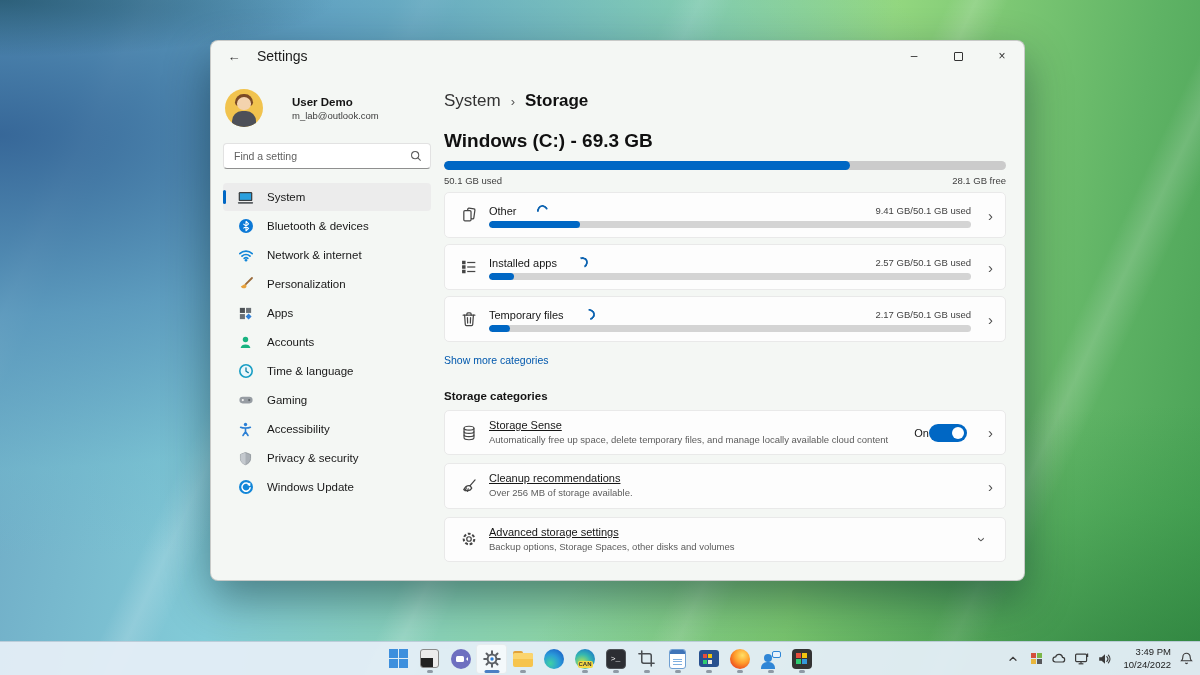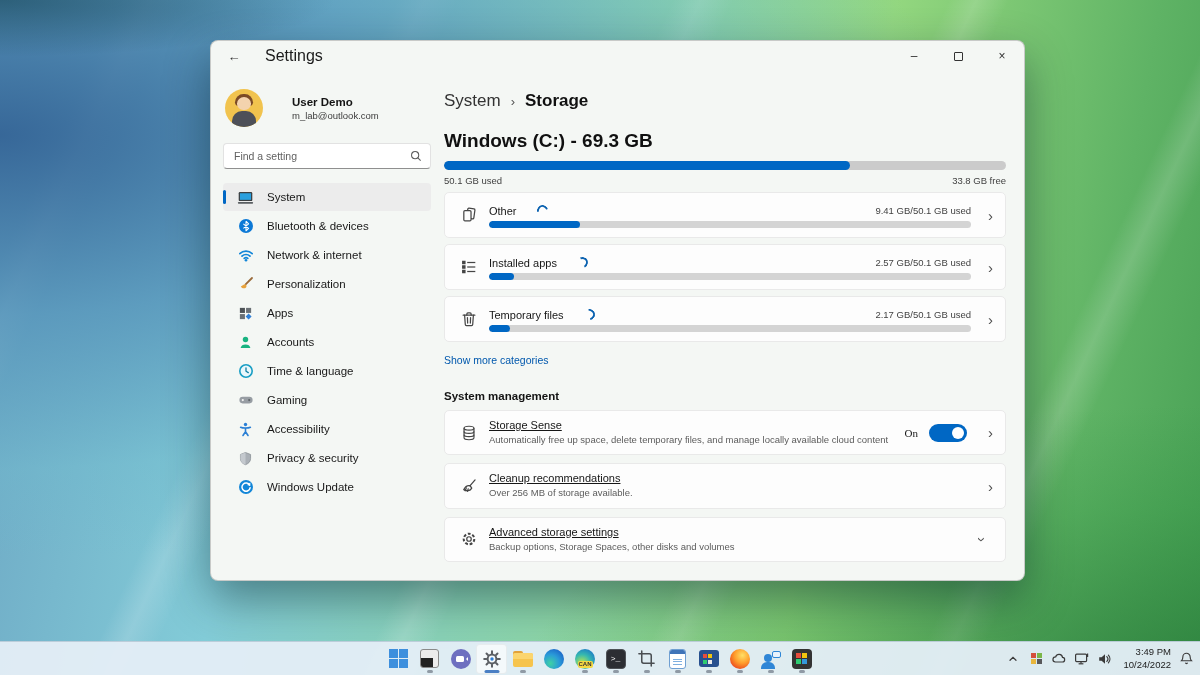--- a/index.html
+++ b/index.html
@@ -17,21 +17,21 @@
   }
 
   
   .win {
     position:absolute; left:210px; top:40px; width:815px; height:541px;
     background:#f4f7f4; border-radius:8px; border:1px solid rgba(0,0,0,.18);
     box-shadow:0 18px 45px rgba(0,30,40,.45); overflow:hidden;
   }
   .titlebar { position:absolute; top:0; left:0; right:0; height:30px; display:flex; align-items:center; }
   .back-btn { width:30px; height:22px; margin-left:8px; display:flex; align-items:center; justify-content:center; font-size:13px; color:#333; border-radius:4px; cursor:pointer; }
-  .tb-title { font-size:16px; color:#1b1b1b; margin-left:16px; }
+  .tb-title { font-size:14px; color:#1b1b1b; margin-left:8px; }
   .win-controls { margin-left:auto; display:flex; height:100%; }
   .wc { width:44px; height:100%; display:flex; align-items:center; justify-content:center; font-size:12px; color:#333; cursor:pointer; }
   .wc .maxbox { width:9px; height:9px; border:1px solid #333; border-radius:1px; }
 
   .win-body { position:absolute; top:30px; left:0; right:0; bottom:0; display:flex; }
 
   
   .sidebar { width:233px; padding:10px 13px 0 12px; flex:0 0 233px; }
   .user-row { display:flex; align-items:center; gap:29px; margin:8px 0 0 2px; }
   .avatar { width:38px; height:38px; border-radius:50%; background:#f1c34e; position:relative; overflow:hidden; flex:0 0 38px; }
@@ -78,21 +78,21 @@
   .chev.down { transform:rotate(90deg); text-align:center; }
 
   .show-more { display:inline-block; margin-top:12px; font-size:10.5px; color:#0058ad; cursor:pointer; }
 
   .section-h { margin-top:22px; font-size:11.5px; font-weight:bold; color:#141414; }
 
   .mg-card { margin-top:8px; background:#fdfdfd; border:1px solid #e9e9e9; border-radius:5px; display:flex; align-items:center; padding:0 12px 0 14px; }
   .mg-body { flex:1; padding:8px 10px 8px 0; }
   .mg-title { font-size:11px; color:#161616;text-decoration:underline; }
   .mg-desc { font-size:9.5px; color:#5c5c5c; margin-top:3px; line-height:1.3; max-width:450px; }
-  .mg-right { display:flex; align-items:center; gap:11px; margin-right:4px;font-family:Liberation Serif, serif; }
+  .mg-right { display:flex; align-items:center; margin-right:4px; }
   .toggle-label { font-size:11px; color:#161616; }
   .toggle { width:38px; height:18px; border-radius:9px; background:#0067c4; position:relative; cursor:pointer; }
   .toggle .knob { position:absolute; right:3px; top:3px; width:12px; height:12px; border-radius:50%; background:#fff; }
 
   
   .taskbar { position:absolute; left:0; right:0; bottom:0; height:34px; background:rgba(227,237,246,.96); border-top:1px solid rgba(120,150,170,.35); }
   .tb-center { position:absolute; left:50%; transform:translateX(-50%); top:0; height:100%; display:flex; align-items:center; }
   .tb-slot { width:31px; height:30px; border-radius:4px; display:flex; align-items:center; justify-content:center; position:relative; cursor:pointer; }
   .tb-slot.active { background:rgba(255,255,255,.65); box-shadow:inset 0 0 0 1px rgba(0,0,0,.05); }
   .tb-dash { position:absolute; bottom:1px; left:50%; transform:translateX(-50%); width:6px; height:3px; border-radius:2px; background:#8f9aa5; }
@@ -292,21 +292,21 @@
         <span class="crumb-sep">›</span>
         <span class="crumb-current">Storage</span>
       </div>
 
       <div class="drive-title">Windows (C:) - 69.3 GB</div>
       <div class="drive-bar">
         <div class="drive-fill" style="width: 72.3%;"></div>
       </div>
       <div class="drive-labels">
         <span>50.1 GB used</span>
-        <span>33.8 GB free</span>
+        <span>28.1 GB free</span>
       </div>
 
       
       <div class="cat-card">
         <span class="cat-ic">
             <svg width="18" height="18" viewBox="0 0 16 16" fill="none" stroke="#454545" stroke-width="1.1">
               <rect x="6.4" y="2.2" width="6.4" height="9" rx="1" transform="rotate(8 9.6 6.7)"></rect>
               <rect x="3.4" y="4.2" width="6.4" height="9" rx="1" fill="#fdfdfd"></rect>
             </svg>
           </span>
@@ -365,21 +365,21 @@
           </div>
           <div class="cat-bar">
               <div class="cat-fill" style="width: 4.3%;"></div>
             </div>
         </div>
         <span class="chev">›</span>
       </div>
 
       <span class="show-more">Show more categories</span>
 
-      <div class="section-h">System management</div>
+      <div class="section-h">Storage categories</div>
 
       <div class="mg-card">
         <span class="cat-ic">
             <svg width="18" height="18" viewBox="0 0 16 16" fill="none" stroke="#454545" stroke-width="1.1">
               <ellipse cx="8" cy="3.7" rx="4.4" ry="1.7"></ellipse>
               <path d="M3.6 3.7 V12.3 M12.4 3.7 V12.3"></path>
               <path d="M3.6 12.3 a4.4 1.7 0 0 0 8.8 0"></path>
               <path d="M3.6 6.6 a4.4 1.7 0 0 0 8.8 0"></path>
               <path d="M3.6 9.5 a4.4 1.7 0 0 0 8.8 0"></path>
             </svg>

